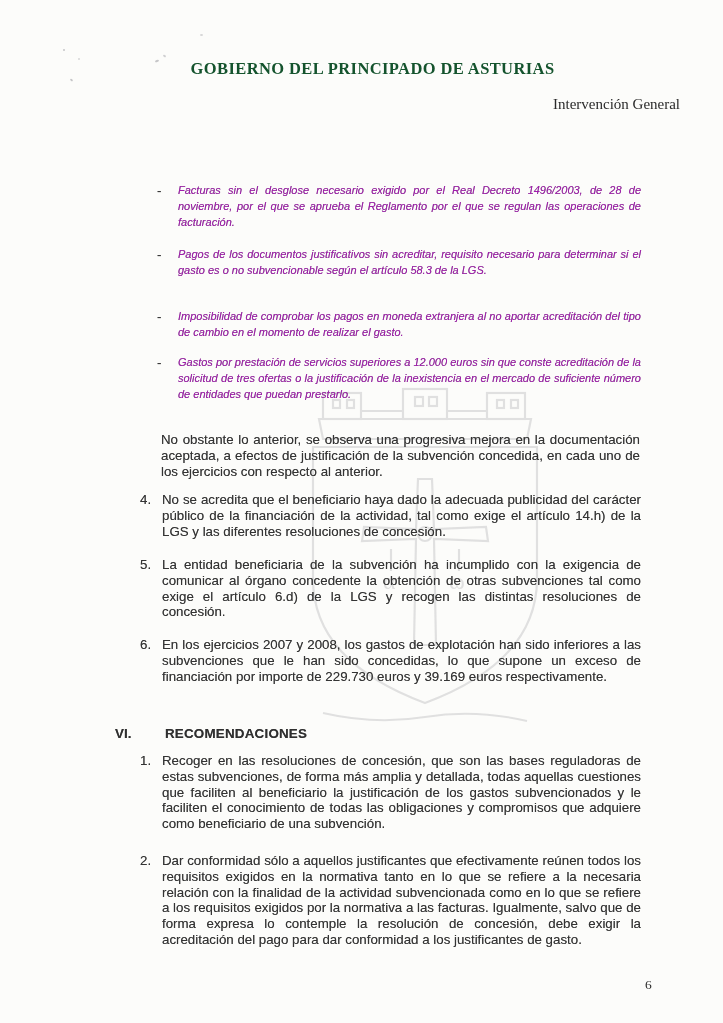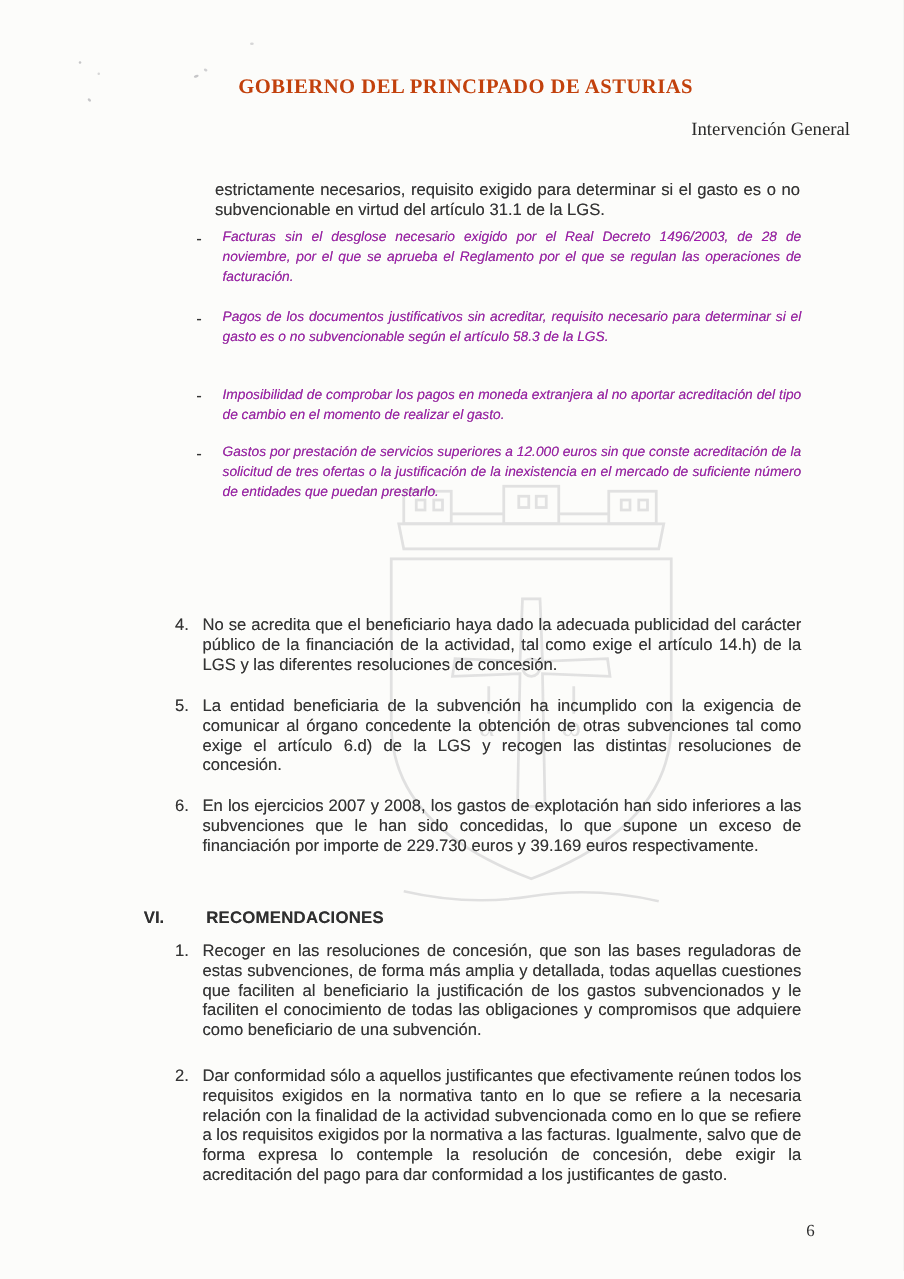--- a/index.html
+++ b/index.html
@@ -12,21 +12,21 @@
     overflow:hidden;
     font-family:"Liberation Sans", sans-serif;
     color:#333;
   }
   
   .hdr-gov{
     position:absolute;left:180px;top:59px;width:385px;
     text-align:center;
     font-family:"Liberation Serif", serif;
     font-size:16.5px;font-weight:600;letter-spacing:.4px;
-    color:#c2410c;
+    color:#14532d;
     white-space:nowrap;
   }
   .hdr-dept{
     position:absolute;left:214px;top:87px;width:318px;height:25px;
     border-top:1.2px solid #4c4c4c;border-bottom:1.2px solid #4c4c4c;
     display:flex;align-items:center;justify-content:center;
     font-family:"Liberation Serif", serif;
     font-size:11.8px;font-weight:600;letter-spacing:.5px;color:#333;
     white-space:nowrap;
   }
@@ -137,39 +137,39 @@
   <span class="speck sp1"></span>
   <span class="speck sp2"></span>
   <span class="speck sp3"></span>
   <span class="speck sp4"></span>
   <span class="speck sp5"></span>
   <span class="speck sp6"></span>
 
   <div class="hdr-gov">GOBIERNO DEL PRINCIPADO DE ASTURIAS</div>
   <div class="hdr-office">Intervención General</div>
 
-  <p class="txt p-intro">estrictamente necesarios, requisito exigido para determinar si el gasto es o no subvencionable en virtud del artículo 31.1 de la LGS.</p>
 
   <div class="bullet b1">
     <span class="dash">-</span>
     <p class="b-text">Facturas sin el desglose necesario exigido por el Real Decreto 1496/2003, de 28 de noviembre, por el que se aprueba el Reglamento por el que se regulan las operaciones de facturación.</p>
   </div>
   <div class="bullet b2">
     <span class="dash">-</span>
     <p class="b-text">Pagos de los documentos justificativos sin acreditar, requisito necesario para determinar si el gasto es o no subvencionable según el artículo 58.3 de la LGS.</p>
   </div>
   <div class="bullet b3">
     <span class="dash">-</span>
     <p class="b-text">Imposibilidad de comprobar los pagos en moneda extranjera al no aportar acreditación del tipo de cambio en el momento de realizar el gasto.</p>
   </div>
   <div class="bullet b4">
     <span class="dash">-</span>
     <p class="b-text">Gastos por prestación de servicios superiores a 12.000 euros sin que conste acreditación de la solicitud de tres ofertas o la justificación de la inexistencia en el mercado de suficiente número de entidades que puedan prestarlo.</p>
   </div>
 
+  <p class="txt p-note">No obstante lo anterior, se observa una progresiva mejora en la documentación aceptada, a efectos de justificación de la subvención concedida, en cada uno de los ejercicios con respecto al anterior.</p>
 
   <div class="numitem n4">
     <span class="num">4.</span>
     <p class="n-text">No se acredita que el beneficiario haya dado la adecuada publicidad del carácter público de la financiación de la actividad, tal como exige el artículo 14.h) de la LGS y las diferentes resoluciones de concesión.</p>
   </div>
   <div class="numitem n5">
     <span class="num">5.</span>
     <p class="n-text">La entidad beneficiaria de la subvención ha incumplido con la exigencia de comunicar al órgano concedente la obtención de otras subvenciones tal como exige el artículo 6.d) de la LGS y recogen las distintas resoluciones de concesión.</p>
   </div>
   <div class="numitem n6">

